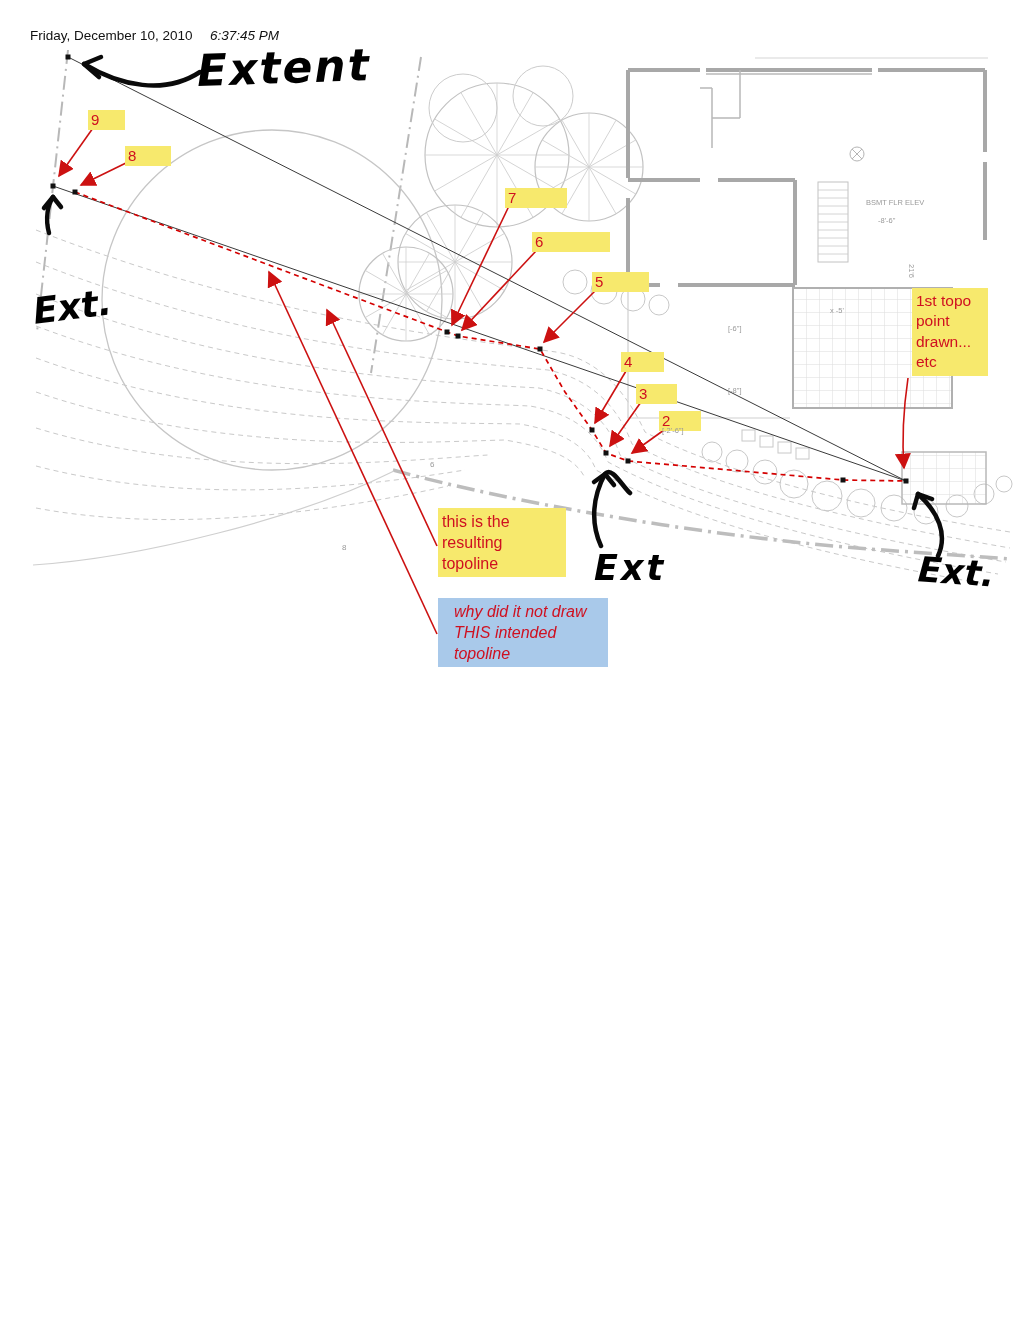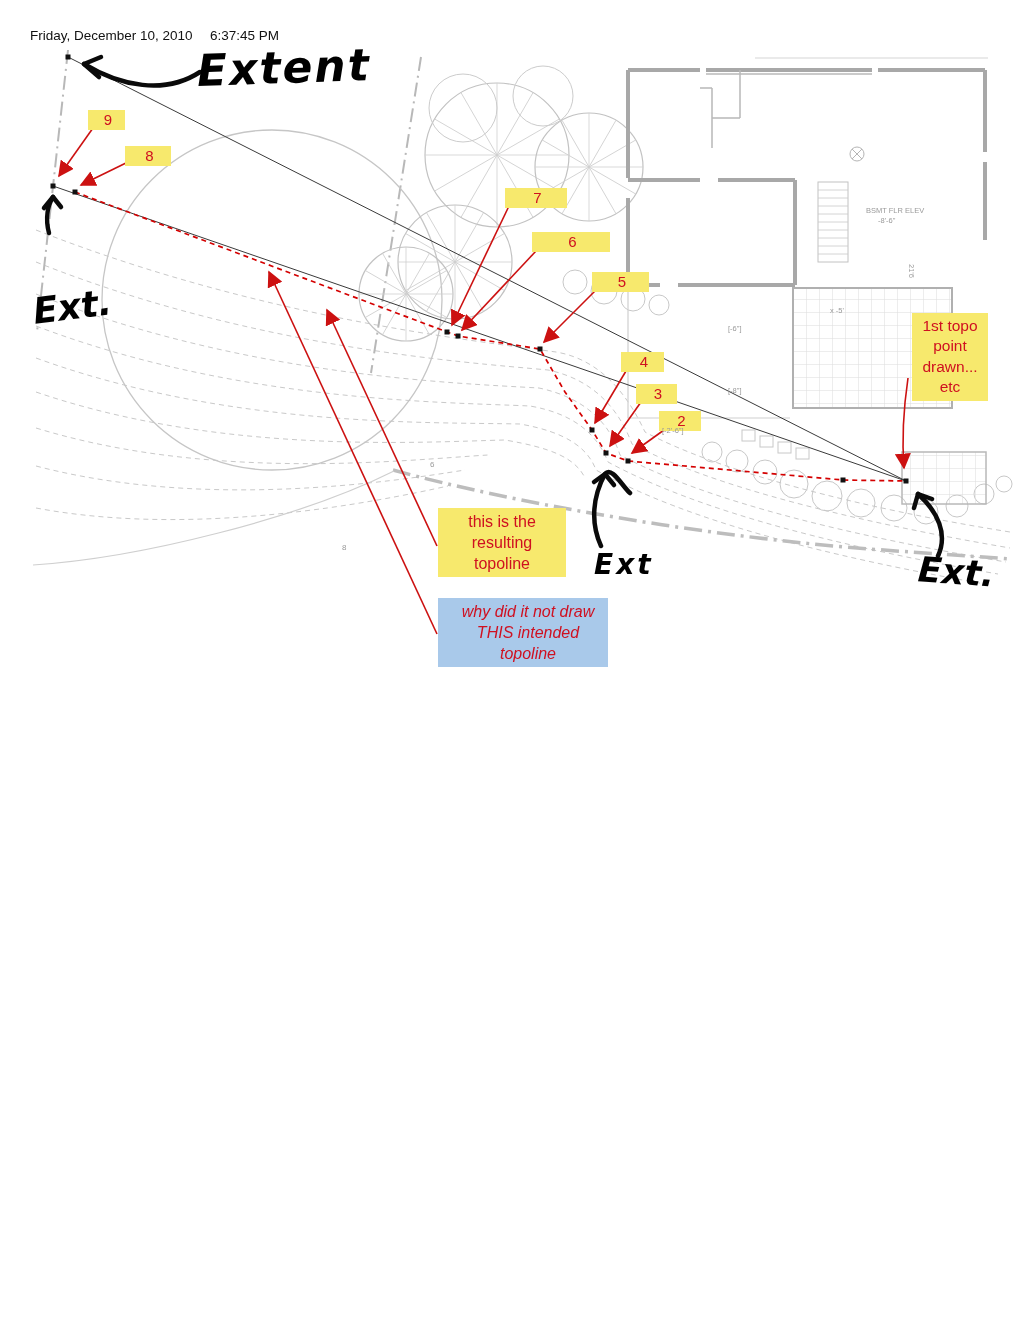--- a/index.html
+++ b/index.html
@@ -1,17 +1,17 @@
 <!DOCTYPE html>
 <html><head>
 <meta charset="utf-8">
 <style>
   html,body{margin:0;padding:0;background:#ffffff;}
   .page{position:relative;width:1020px;height:1320px;background:#ffffff;overflow:hidden;
-        font-family:"Liberation Sans",sans-serif;text-align:center;}
+        font-family:"Liberation Sans",sans-serif;}
   .page svg{position:absolute;left:0;top:0;}
   .lbl{position:absolute;box-sizing:border-box;}
   .hdr{font-size:13.5px;color:#111;}
   .num{background:#f7e96d;color:#cf1020;font-size:15px;height:20px;line-height:20px;padding-left:3px;}
   .note-yellow{background:#f7e96d;color:#cf1020;font-size:15.5px;line-height:1.32;
                white-space:pre-line;padding:3px 4px;}
   .note-blue{background:#a9c9ea;color:#cf1020;font-style:italic;font-size:16px;line-height:1.32;
              white-space:pre-line;padding:3px 6px;}
   .hand{color:#000;font-weight:bold;font-style:italic;font-family:"DejaVu Sans",sans-serif;
         white-space:nowrap;}
@@ -218,48 +218,48 @@
 
       <path d="M601,546 C590,522 593,496 605,474 C612,466 622,486 630,493"></path>
       <path d="M605,474 L594,482 M605,474 L614,485"></path>
 
       <path d="M938,556 C948,534 938,512 918,494"></path>
       <path d="M918,494 L914,508 M918,494 L932,499"></path>
     </g>
   </svg>
 
   <div class="lbl hdr" style="left:30px;top:28px;">Friday, December 10, 2010</div>
-  <div class="lbl hdr" style="left:210px;top:28px;">6:37:45 PM</div>
+  <div class="lbl hdr" style="left:210px;top:28px;font-style:italic;">6:37:45 PM</div>
 
   <div class="lbl num" style="left:88px;top:110px;width:37px;">9</div>
   <div class="lbl num" style="left:125px;top:146px;width:46px;">8</div>
   <div class="lbl num" style="left:505px;top:188px;width:62px;">7</div>
   <div class="lbl num" style="left:532px;top:232px;width:78px;">6</div>
   <div class="lbl num" style="left:592px;top:272px;width:57px;">5</div>
   <div class="lbl num" style="left:621px;top:352px;width:43px;">4</div>
   <div class="lbl num" style="left:636px;top:384px;width:41px;">3</div>
   <div class="lbl num" style="left:659px;top:411px;width:42px;">2</div>
 
-  <div class="lbl note-yellow" style="left:912px;top:288px;width:76px;margin-top:25px;">1st topo
+  <div class="lbl note-yellow" style="left:912px;top:288px;width:76px;">1st topo
 point
 drawn...
 etc</div>
   <div class="lbl note-yellow" style="left:438px;top:508px;width:128px;font-size:16px;">this is the
 resulting
 topoline</div>
   <div class="lbl note-blue" style="left:438px;top:598px;width:170px;padding-left:16px;">why did it not draw
 THIS intended
 topoline</div>
 
   <div class="lbl hand" style="left:197px;top:42px;font-size:44px;transform:rotate(-2deg);letter-spacing:2px;">Extent</div>
   <div class="lbl hand" style="left:33px;top:286px;font-size:36px;transform:rotate(-7deg);">Ext.</div>
-  <div class="lbl hand" style="left:594px;top:548px;font-size:28px;letter-spacing:3px;">Ext</div>
+  <div class="lbl hand" style="left:594px;top:548px;font-size:35px;letter-spacing:3px;">Ext</div>
   <div class="lbl hand" style="left:918px;top:552px;font-size:35px;transform:rotate(4deg);">Ext.</div>
 
-  <div class="lbl plan-lbl" style="left:866px;top:206px;">BSMT FLR ELEV</div>
+  <div class="lbl plan-lbl" style="left:866px;top:198px;">BSMT FLR ELEV</div>
   <div class="lbl plan-lbl" style="left:878px;top:216px;">-8'-6"</div>
   <div class="lbl plan-lbl" style="left:728px;top:324px;">[-6"]</div>
   <div class="lbl plan-lbl" style="left:728px;top:386px;">[-8"]</div>
   <div class="lbl plan-lbl" style="left:662px;top:426px;">[-2'-6"]</div>
   <div class="lbl plan-lbl" style="left:830px;top:306px;">x -5'</div>
   <div class="lbl plan-lbl" style="left:916px;top:264px;transform:rotate(90deg);transform-origin:left top;">21'6</div>
   <div class="lbl plan-lbl" style="left:430px;top:460px;font-size:8px;">6</div>
   <div class="lbl plan-lbl" style="left:342px;top:543px;font-size:8px;">8</div>
 
 </div>

